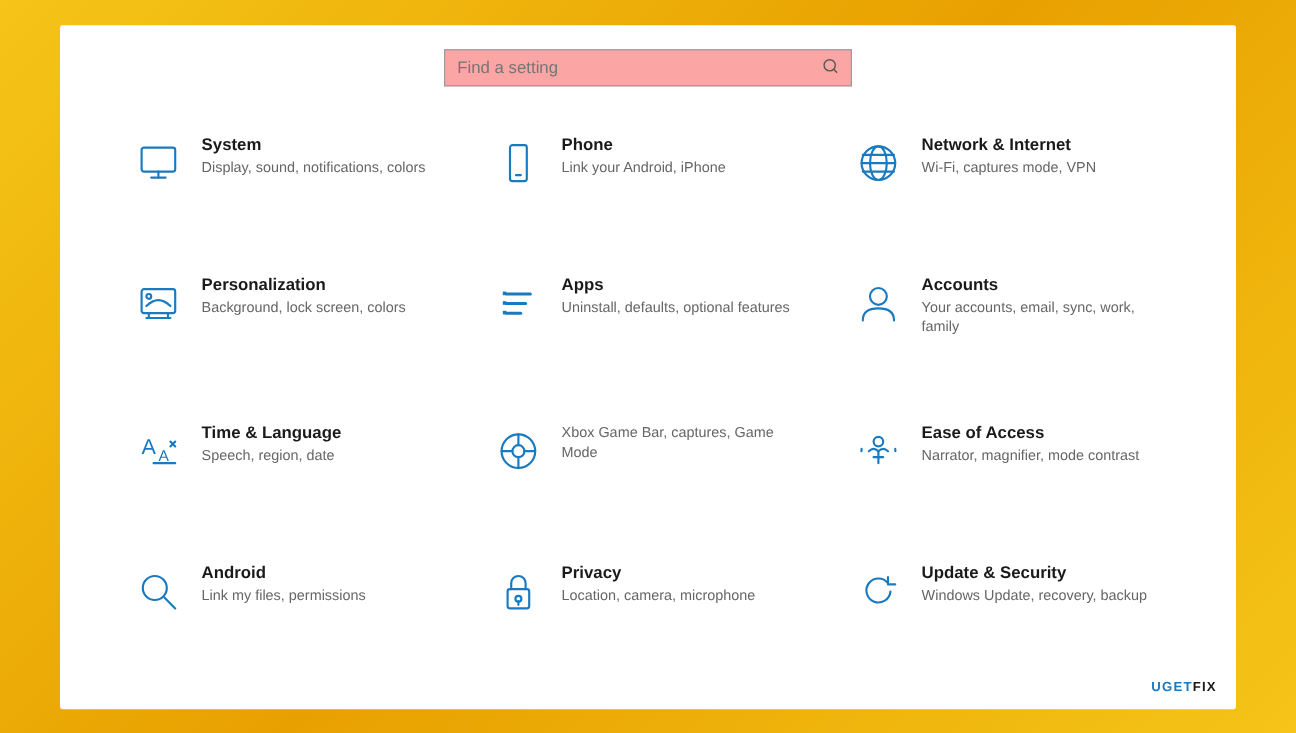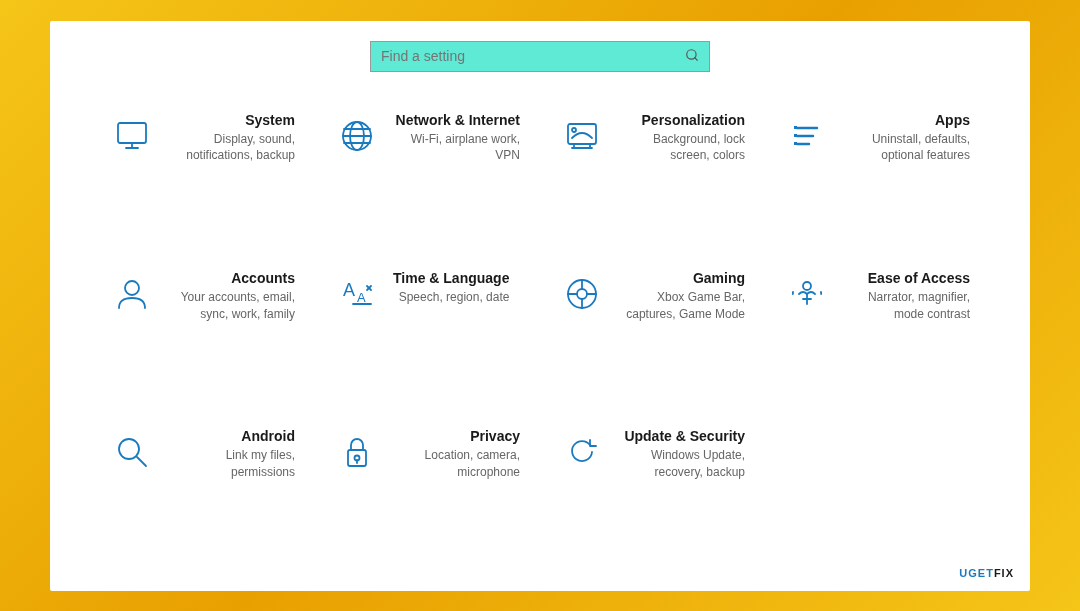--- a/index.html
+++ b/index.html
@@ -28,45 +28,44 @@
       overflow: hidden;
     }
 
     .search-bar {
       width: 340px;
       display: flex;
       align-items: center;
       border: 1.5px solid #999;
       padding: 6px 10px;
       margin-bottom: 24px;
-      background: #5eead4;
+      background: #fca5a5;
       flex-shrink: 0;
     }
 
     .search-bar input {
       border: none;
       outline: none;
       flex: 1;
       font-size: 14px;
       color: #555;
       background: transparent;
     }
 
     .search-bar .search-icon-svg {
       color: #555;
       font-size: 14px;
     }
 
     .settings-grid {
       display: grid;
-      grid-template-columns: repeat(4, 1fr);
+      grid-template-columns: repeat(3, 1fr);
       gap: 0px;
       width: 100%;
       flex: 1;
-      text-align: right;
     }
 
     .setting-item {
       display: flex;
       align-items: flex-start;
       padding: 16px 20px;
       cursor: pointer;
       border-radius: 2px;
     }
 
@@ -143,39 +142,51 @@
     <div class="setting-item">
       <div class="setting-icon">
         <svg viewBox="0 0 36 36">
           <rect x="4" y="5" width="28" height="20" rx="2"></rect>
           <line x1="12" y1="30" x2="24" y2="30"></line>
           <line x1="18" y1="25" x2="18" y2="30"></line>
         </svg>
       </div>
       <div class="setting-text">
         <div class="setting-title">System</div>
-        <div class="setting-desc">Display, sound, notifications, backup</div>
-      </div>
-    </div>
-
-
+        <div class="setting-desc">Display, sound, notifications, colors</div>
+      </div>
+    </div>
+
+
+    <div class="setting-item">
+      <div class="setting-icon">
+        <svg viewBox="0 0 36 36">
+          <rect x="11" y="3" width="14" height="30" rx="2"></rect>
+          <line x1="16" y1="28" x2="20" y2="28"></line>
+        </svg>
+      </div>
+      <div class="setting-text">
+        <div class="setting-title">Phone</div>
+        <div class="setting-desc">Link your Android, iPhone</div>
+      </div>
+    </div>
 
     <div class="setting-item">
       <div class="setting-icon">
         <svg viewBox="0 0 36 36">
           <circle cx="18" cy="18" r="14"></circle>
           <ellipse cx="18" cy="18" rx="7" ry="14"></ellipse>
           <line x1="4" y1="18" x2="32" y2="18"></line>
           <line x1="5" y1="11" x2="31" y2="11"></line>
           <line x1="5" y1="25" x2="31" y2="25"></line>
         </svg>
       </div>
       <div class="setting-text">
         <div class="setting-title">Network &amp; Internet</div>
-        <div class="setting-desc">Wi-Fi, airplane work, VPN</div>
+        <div class="setting-desc">Wi-Fi, captures mode, VPN</div>
       </div>
     </div>
 
     <div class="setting-item">
       <div class="setting-icon">
         <svg viewBox="0 0 36 36">
           <rect x="4" y="6" width="28" height="20" rx="2"></rect>
           <line x1="10" y1="30" x2="10" y2="26"></line>
           <line x1="26" y1="30" x2="26" y2="26"></line>
           <line x1="8" y1="30" x2="28" y2="30"></line>
@@ -240,21 +251,20 @@
         <svg viewBox="0 0 36 36">
           <circle cx="18" cy="18" r="14"></circle>
           <circle cx="18" cy="18" r="5"></circle>
           <line x1="18" y1="4" x2="18" y2="13"></line>
           <line x1="18" y1="23" x2="18" y2="32"></line>
           <line x1="4" y1="18" x2="13" y2="18"></line>
           <line x1="23" y1="18" x2="32" y2="18"></line>
         </svg>
       </div>
       <div class="setting-text">
-        <div class="setting-title">Gaming</div>
         <div class="setting-desc">Xbox Game Bar, captures, Game Mode</div>
       </div>
     </div>
 
     <div class="setting-item">
       <div class="setting-icon">
         <svg viewBox="0 0 36 36">
           <circle cx="18" cy="10" r="4"></circle>
           <path d="M10 18 Q14 14 18 18 Q22 14 26 18"></path>
           <line x1="18" y1="18" x2="18" y2="28"></line>

